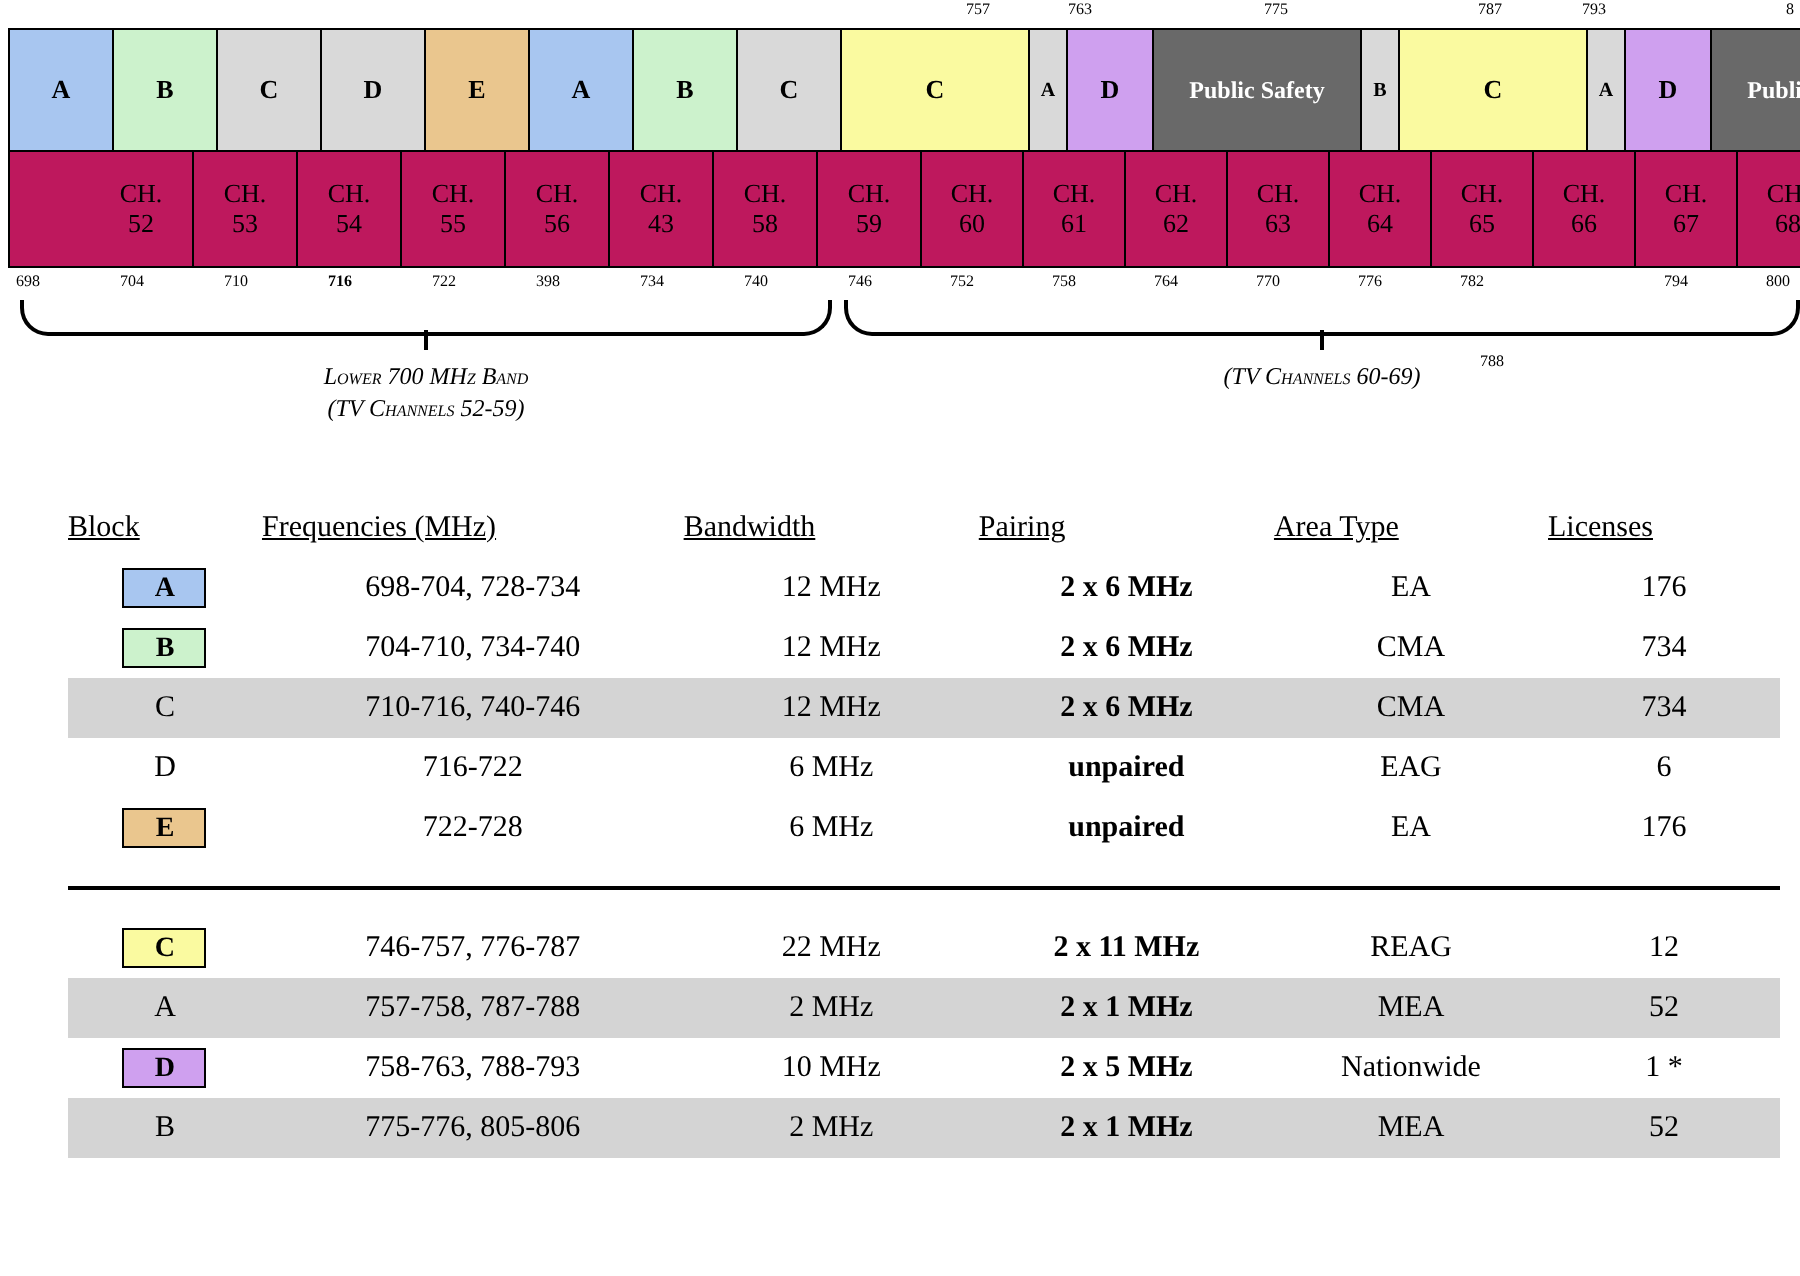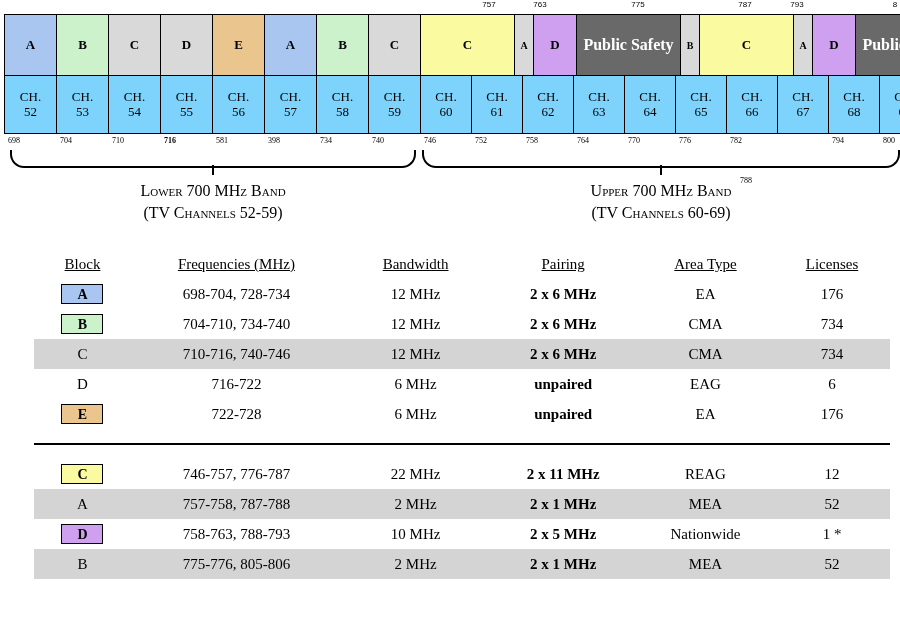--- a/index.html
+++ b/index.html
@@ -23,21 +23,21 @@
   }
 
   .top-ticklabels {
     position: relative;
     height: 14px;
     margin: 0;
   }
   .top-ticklabels .tl {
     position: absolute;
     font-size: 8px;
-    font-family: Liberation Sans, sans-serif;
+    font-family: Liberation Serif, serif;
     color: #000;
     transform: translateX(-50%);
     white-space: nowrap;
   }
 
   .band-row {
     display: flex;
     height: 62px;
     border: 1px solid #000;
     border-right: none;
@@ -52,36 +52,37 @@
     align-items: center;
     justify-content: center;
     font-weight: bold;
     font-size: 13px;
     font-family: "Liberation Serif", serif;
     overflow: hidden;
     white-space: nowrap;
   }
   .band-cell.ps {
     color: #ffffff;
-    font-size: 16px;
+    font-size: 12px;
   }
   .band-cell.narrow {
     font-size: 10px;
   }
 
   .ch-row {
     display: flex;
     height: 58px;
     border: 1px solid #000;
     border-top: none;
     border-right: none;
     box-sizing: border-box;
     margin-left: 4px;
     width: 896px;
-    background: #7dd3fc;
+    background: #be185d;
+    padding-left: 40px;
   }
   .ch-cell {
     border-right: 1px solid #000;
     box-sizing: border-box;
     display: flex;
     flex-direction: column;
     align-items: center;
     justify-content: center;
     font-size: 13px;
     line-height: 1.12;
@@ -132,25 +133,26 @@
   .brace-labels {
     position: relative;
     height: 48px;
     margin-left: 4px;
     width: 896px;
   }
   .brace-label {
     position: absolute;
     text-align: center;
     transform: translateX(-50%);
-    font-size: 16px;
+    font-size: 12px;
     line-height: 1.35;
     font-family: "Liberation Serif", serif;
     font-variant: small-caps;
     white-space: nowrap;
+    font-style: italic;
   }
   .brace-label .sub {
     font-variant: small-caps;
   }
 
   
   .table-wrap {
     margin-top: 26px;
     padding: 0 10px 0 34px;
     box-sizing: border-box;
@@ -160,21 +162,21 @@
     border-collapse: collapse;
     width: 856px;
     font-size: 15px;
     font-family: "Liberation Serif", serif;
   }
   table.blocks th {
     font-weight: normal;
     text-decoration: underline;
     font-size: 15px;
     padding: 2px 0 6px 0;
-    text-align: center;
+    text-align: left;
     white-space: nowrap;
   }
   table.blocks td {
     padding: 4px 0;
     text-align: center;
     white-space: nowrap;
     height: 22px;
   }
   tr.shaded td { background: #d4d4d4; }
   tr.plain td { background: #ffffff; }
@@ -267,21 +269,21 @@
       <div class="ch-cell" style="width: 52px; flex: 0 0 52px;">
         <span>CH.</span>
         <span>55</span>
       </div>
       <div class="ch-cell" style="width: 52px; flex: 0 0 52px;">
         <span>CH.</span>
         <span>56</span>
       </div>
       <div class="ch-cell" style="width: 52px; flex: 0 0 52px;">
         <span>CH.</span>
-        <span>57</span>
+        <span>43</span>
       </div>
       <div class="ch-cell" style="width: 52px; flex: 0 0 52px;">
         <span>CH.</span>
         <span>58</span>
       </div>
       <div class="ch-cell" style="width: 52px; flex: 0 0 52px;">
         <span>CH.</span>
         <span>59</span>
       </div>
       <div class="ch-cell" style="width: 51px; flex: 0 0 51px;">
@@ -324,21 +326,21 @@
         <span>CH.</span>
         <span>69</span>
       </div>
     </div>
 
   <div class="freq-axis" id="freqAxis">
       <span class="fl" style="left: 10px;">698</span>
       <span class="fl" style="left: 62px;">704</span>
       <span class="fl" style="left: 114px;">710</span>
       <span class="fl" style="left: 166px; font-weight: bold;">716</span>
-      <span class="fl" style="left: 218px;">581</span>
+      <span class="fl" style="left: 218px;">722</span>
       <span class="fl" style="left: 270px;">398</span>
       <span class="fl" style="left: 322px;">734</span>
       <span class="fl" style="left: 374px;">740</span>
       <span class="fl" style="left: 426px;">746</span>
       <span class="fl" style="left: 477px;">752</span>
       <span class="fl" style="left: 528px;">758</span>
       <span class="fl" style="left: 579px;">764</span>
       <span class="fl" style="left: 630px;">770</span>
       <span class="fl" style="left: 681px;">776</span>
       <span class="fl" style="left: 732px;">782</span>
@@ -355,21 +357,20 @@
         <span class="nub"></span>
       </div>
     </div>
 
   <div class="brace-labels" id="braceLabels">
       <div class="brace-label" style="left: 209px;">
         <div>Lower 700 MHz Band</div>
         <div class="sub">(TV Channels 52-59)</div>
       </div>
       <div class="brace-label" style="left: 657px;">
-        <div>Upper 700 MHz Band</div>
         <div class="sub">(TV Channels 60-69)</div>
       </div>
     </div>
 
 </div>
 
 <div class="table-wrap">
   <table class="blocks">
     <thead>
       <tr>

